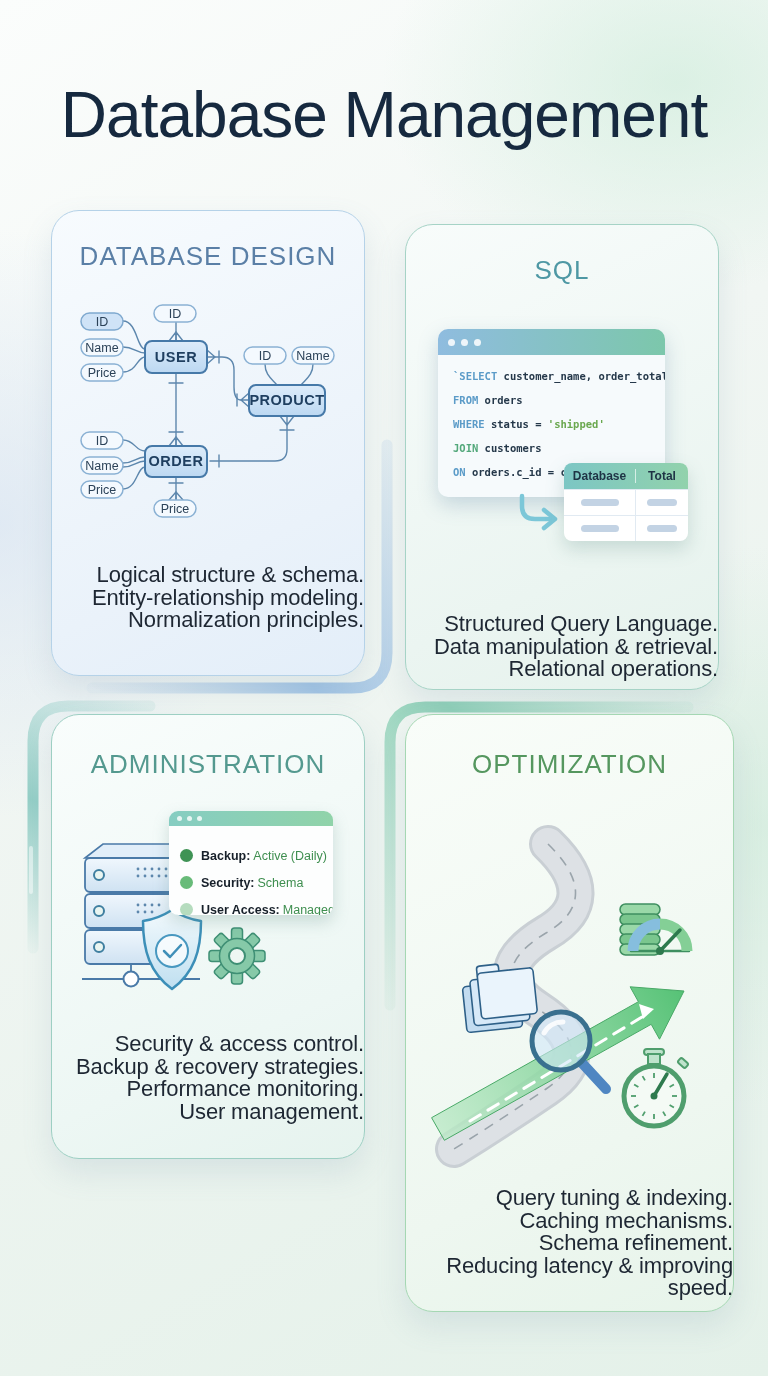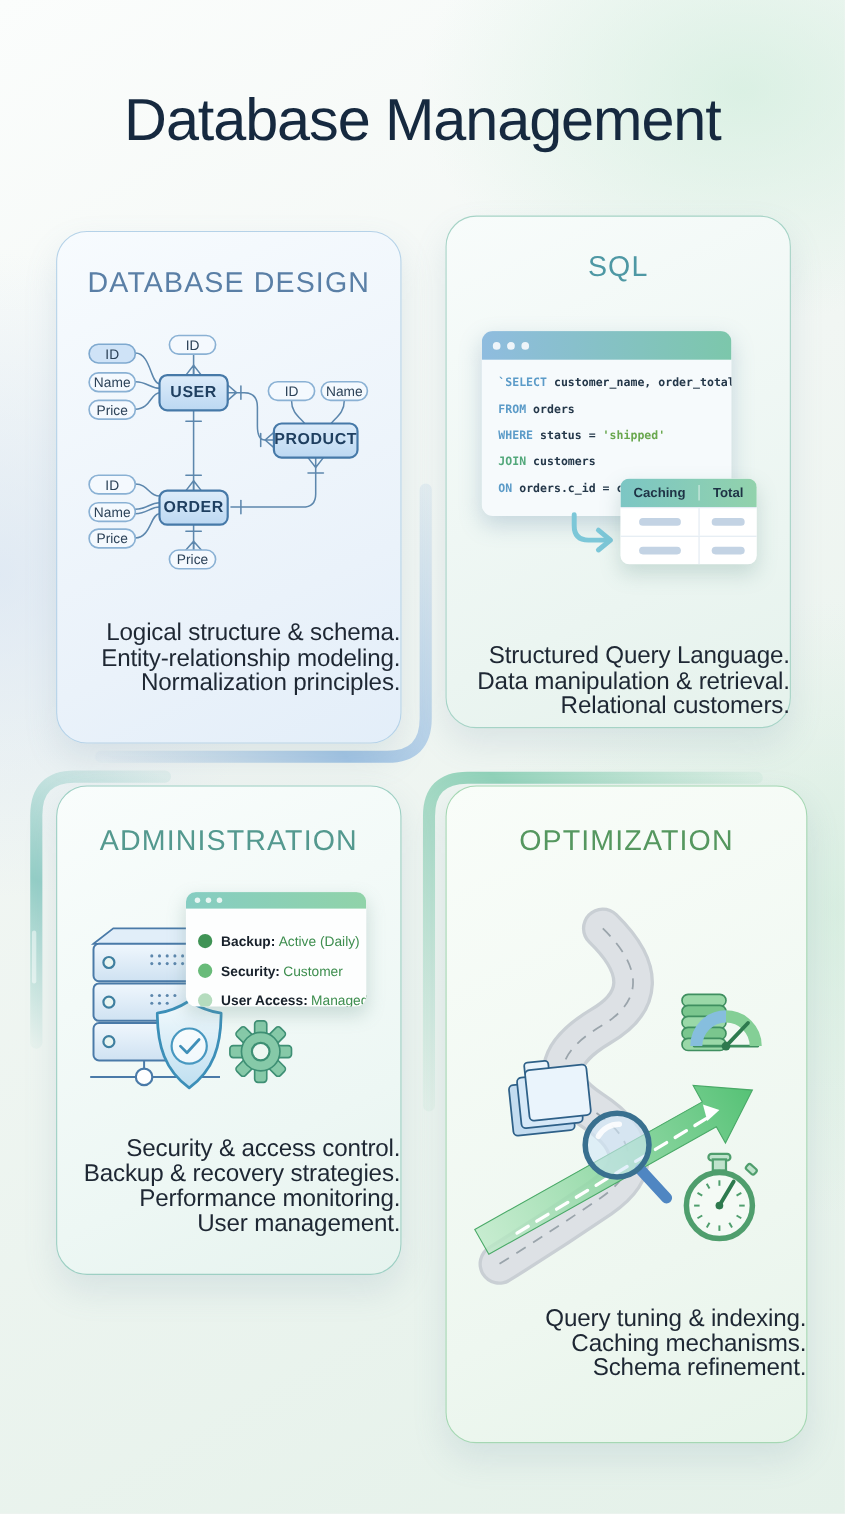--- a/index.html
+++ b/index.html
@@ -4,26 +4,26 @@
 <style>
   html,body{margin:0;padding:0;background:#eef3f0;}
   #page{position:relative;width:768px;height:1376px;overflow:hidden;
     font-family:"Liberation Sans",sans-serif;
     background:
       radial-gradient(ellipse 420px 300px at 88% 6%, rgba(205,236,218,.65), transparent 70%),
       radial-gradient(ellipse 380px 420px at 0% 38%, rgba(208,222,242,.55), transparent 70%),
       radial-gradient(ellipse 500px 400px at 100% 60%, rgba(198,232,212,.5), transparent 70%),
       linear-gradient(150deg,#fbfdfc 0%,#f1f6f3 40%,#e4f1e9 100%);}
   #title{position:absolute;top:78px;left:0;width:768px;text-align:center;
-    font-size:54px;font-weight:400;letter-spacing:-1px;color:#16293f;}
+    font-size:64px;font-weight:400;letter-spacing:-1px;color:#16293f;}
   .tubes{position:absolute;left:0;top:0;}
   .card{position:absolute;border-radius:28px;box-shadow:0 14px 30px rgba(110,145,165,.16);}
   .card-design{left:51px;top:210px;width:312px;height:464px;border:1.5px solid #b5d2e8;
     background:linear-gradient(155deg,#f7fbfe 0%,#eaf2fa 70%,#e3eef9 100%);}
-  .card-sql{left:405px;top:196px;width:312px;height:464px;border:1.5px solid #a6d3c6;
+  .card-sql{left:405px;top:224px;width:312px;height:464px;border:1.5px solid #a6d3c6;
     background:linear-gradient(155deg,#f8fcfb 0%,#ebf5f1 70%,#e5f2ec 100%);}
   .card-admin{left:51px;top:714px;width:312px;height:443px;border:1.5px solid #9dcfc3;
     background:linear-gradient(155deg,#f9fdfc 0%,#edf7f4 70%,#e6f3ee 100%);}
   .card-opt{left:405px;top:714px;width:312px;height:596px;border:1.5px solid #a5d7b3;
     background:linear-gradient(155deg,#f9fdf9 0%,#eef7f0 70%,#e7f4ea 100%);padding-left:15px;}
   .card-heading{position:absolute;left:0;width:100%;text-align:center;
     font-size:26px;font-weight:400;letter-spacing:1px;}
   .card-design .card-heading{top:30px;color:#5a7fa6;}
   .card-sql .card-heading{top:30px;color:#4e98a4;}
   .card-admin .card-heading{top:34px;color:#54998f;}
@@ -199,21 +199,21 @@
       <div class="code-body"><div class="code-line"><span class="tok-kw">`SELECT</span><span class="tok-pl"> customer_name, order_total</span></div><div class="code-line"><span class="tok-kw">FROM</span><span class="tok-pl"> orders</span></div><div class="code-line"><span class="tok-kw">WHERE</span><span class="tok-pl"> status = </span><span class="tok-str">'shipped'</span></div><div class="code-line"><span class="tok-kw2">JOIN</span><span class="tok-pl"> customers</span></div><div class="code-line"><span class="tok-kw">ON</span><span class="tok-pl"> orders.c_id = customers.id;</span></div></div>
     </div>
 
     <svg class="flow-arrow" width="56" height="42" viewBox="0 0 56 42">
       <path d="M12,3 V13 Q12,26 25,26 H40" stroke="#7cc7d8" stroke-width="4.5" fill="none" stroke-linecap="round"></path>
       <path d="M34,17 L45,26 L34,35" stroke="#7cc7d8" stroke-width="4.5" fill="none" stroke-linecap="round" stroke-linejoin="round"></path>
     </svg>
 
     <div class="result-table">
       <div class="rt-header">
-        <div class="rt-cell rt-cell-c">Caching</div>
+        <div class="rt-cell rt-cell-c">Database</div>
         <div class="rt-cell rt-cell-t">Total</div>
       </div>
       <div class="rt-row">
         <div class="rt-cell-c">
             <span class="pillbar pillbar-c"></span>
           </div>
         <div class="rt-cell-t">
             <span class="pillbar pillbar-t"></span>
           </div>
       </div>
@@ -223,21 +223,21 @@
           </div>
         <div class="rt-cell-t">
             <span class="pillbar pillbar-t"></span>
           </div>
       </div>
     </div>
 
     <div class="card-body">
       <div>Structured Query Language.</div>
       <div>Data manipulation &amp; retrieval.</div>
-      <div>Relational customers.</div>
+      <div>Relational operations.</div>
     </div>
   </div>
 
   <div class="card card-admin">
     <div class="card-heading">ADMINISTRATION</div>
 
     <svg class="admin-svg" width="312" height="230" viewBox="0 0 312 230">
       <defs>
         <linearGradient id="srvG" x1="0" y1="0" x2="0" y2="1">
           <stop offset="0" stop-color="#f0f7fd"></stop>
@@ -305,21 +305,21 @@
         <span class="sp-dot"></span>
         <span class="sp-dot"></span>
       </div>
       <div class="sp-rows">
         <div class="sp-row">
           <span class="sp-bullet"></span>
           <span><span class="sp-label">Backup:</span><span class="sp-value">Active (Daily)</span></span>
         </div>
         <div class="sp-row">
           <span class="sp-bullet"></span>
-          <span><span class="sp-label">Security:</span><span class="sp-value">Customer</span></span>
+          <span><span class="sp-label">Security:</span><span class="sp-value">Schema</span></span>
         </div>
         <div class="sp-row">
           <span class="sp-bullet"></span>
           <span><span class="sp-label">User Access:</span><span class="sp-value">Managed</span></span>
         </div>
       </div>
     </div>
 
     <div class="card-body">
       <div>Security &amp; access control.</div>
@@ -401,15 +401,16 @@
         </g>
         <path d="M248,285 L261,263" stroke="#2e7a4e" stroke-width="3.5" stroke-linecap="round"></path>
         <circle cx="248" cy="285" r="3.5" fill="#2e7a4e"></circle>
       </g>
     </svg>
 
     <div class="card-body">
       <div>Query tuning &amp; indexing.</div>
       <div>Caching mechanisms.</div>
       <div>Schema refinement.</div>
+      <div>Reducing latency &amp; improving speed.</div>
     </div>
   </div>
 </div>
 
 </body></html>

